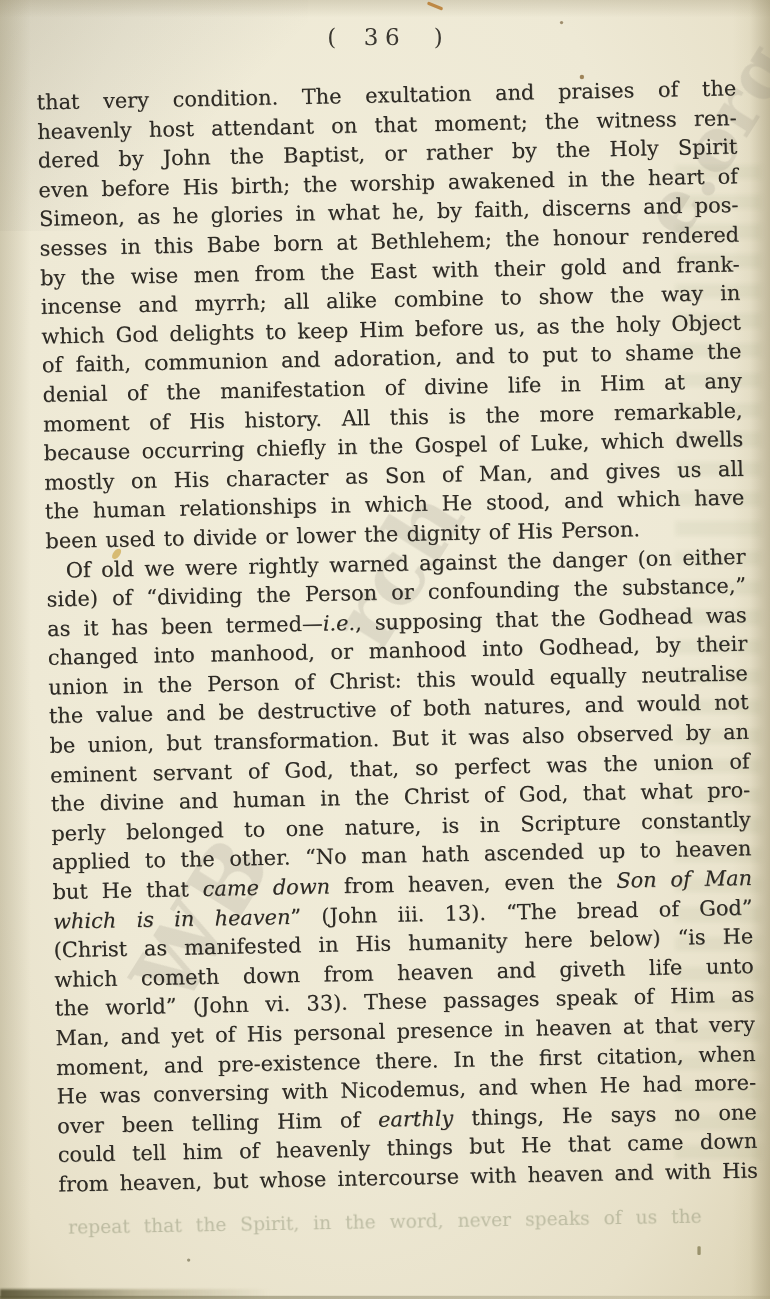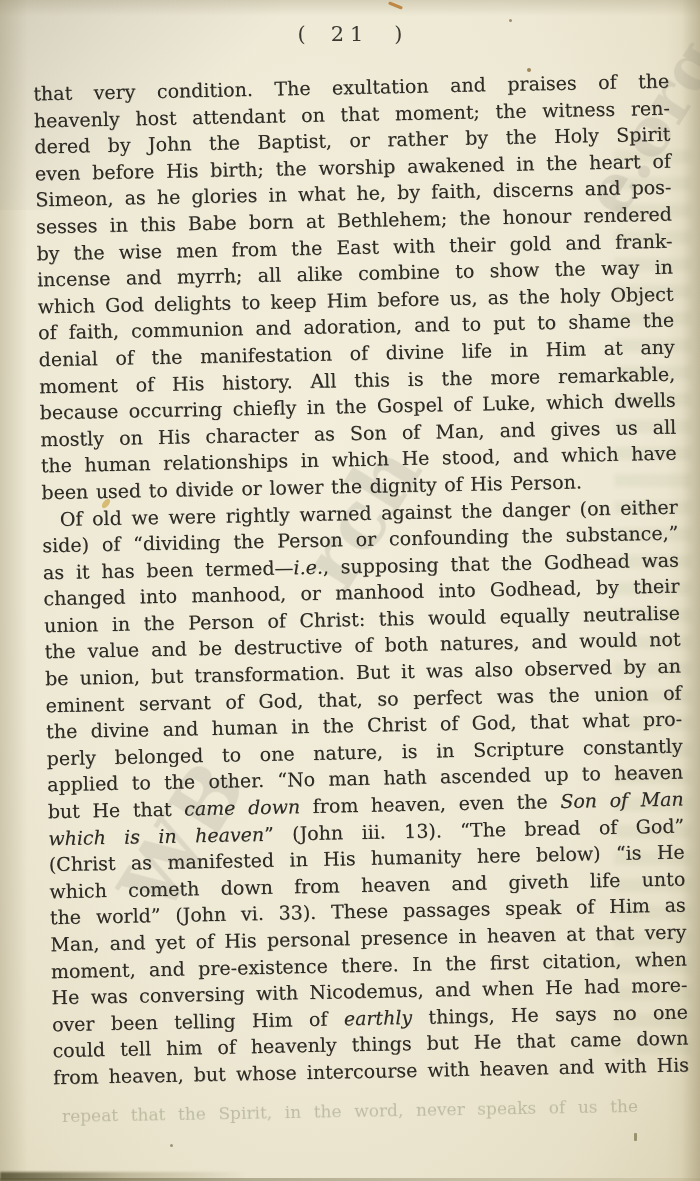--- a/index.html
+++ b/index.html
@@ -95,21 +95,21 @@
   <div class="ghost-right"></div>
 
   <div class="watermark">
       <div class="wm-frag wm0">e.org</div>
       <div class="wm-frag wm1">rch</div>
       <div class="wm-frag wm2">WB</div>
     </div>
 
   <div class="page-number">
     <span>(</span>
-    <span class="digits">21</span>
+    <span class="digits">36</span>
     <span>)</span>
   </div>
 
   <div class="text-block">
       <div class="para">
         <div class="line"><span>that very condition.  The exultation and praises of the</span></div>
         <div class="line"><span>heavenly host attendant on that moment; the witness ren-</span></div>
         <div class="line"><span>dered by John the Baptist, or rather by the Holy Spirit</span></div>
         <div class="line"><span>even before His birth; the worship awakened in the heart of</span></div>
         <div class="line"><span>Simeon, as he glories in what he, by faith, discerns and pos-</span></div>

